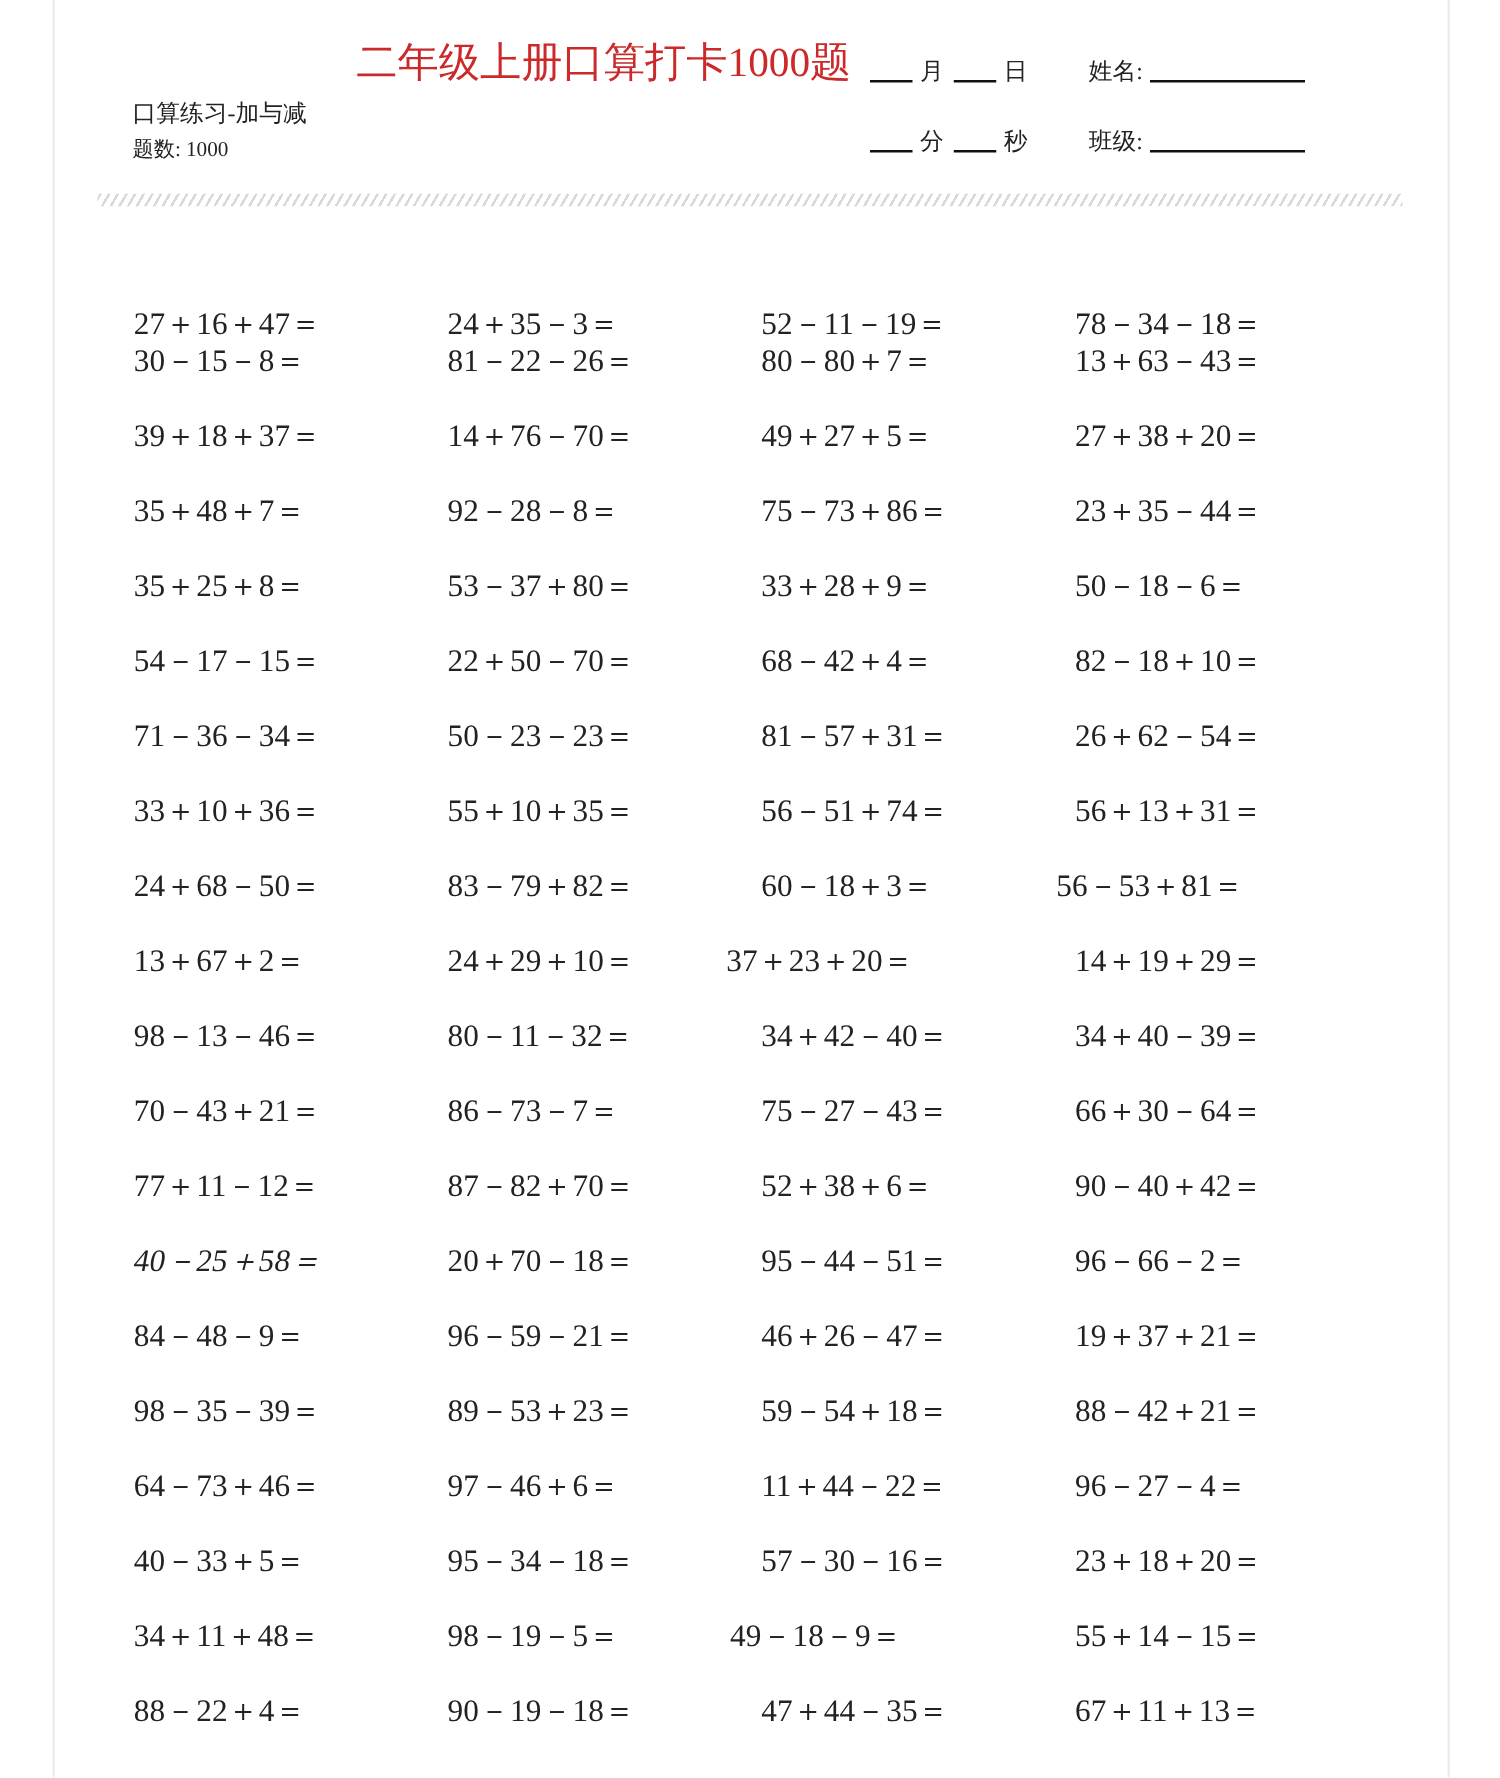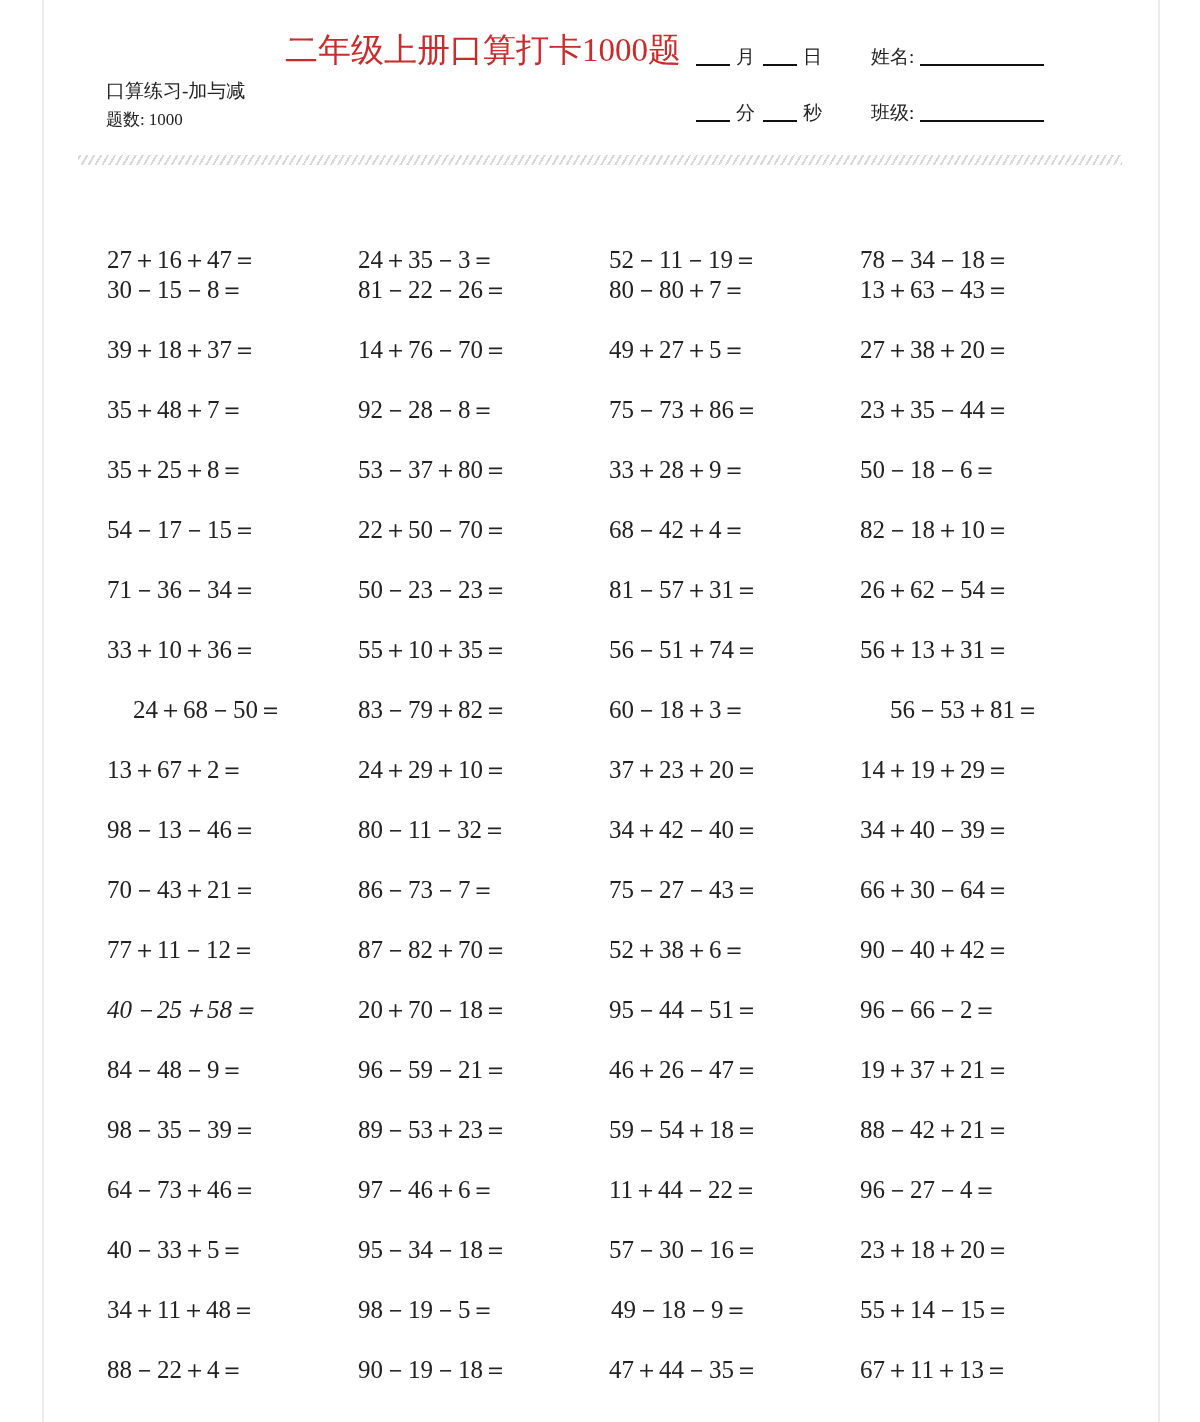--- a/index.html
+++ b/index.html
@@ -102,29 +102,29 @@
       <span class="cell" style="left: 502px;">81－57＋31＝</span>
       <span class="cell" style="left: 753px;">26＋62－54＝</span>
     </div>
     <div class="row" style="top: 420px;">
       <span class="cell" style="left: 0px;">33＋10＋36＝</span>
       <span class="cell" style="left: 251px;">55＋10＋35＝</span>
       <span class="cell" style="left: 502px;">56－51＋74＝</span>
       <span class="cell" style="left: 753px;">56＋13＋31＝</span>
     </div>
     <div class="row" style="top: 480px;">
-      <span class="cell" style="left: 0px; margin-left: 26px;">24＋68－50＝</span>
+      <span class="cell" style="left: 0px;">24＋68－50＝</span>
       <span class="cell" style="left: 251px;">83－79＋82＝</span>
       <span class="cell" style="left: 502px;">60－18＋3＝</span>
-      <span class="cell" style="left: 783px;">56－53＋81＝</span>
+      <span class="cell" style="left: 738px;">56－53＋81＝</span>
     </div>
     <div class="row" style="top: 540px;">
       <span class="cell" style="left: 0px;">13＋67＋2＝</span>
       <span class="cell" style="left: 251px;">24＋29＋10＝</span>
-      <span class="cell" style="left: 502px;">37＋23＋20＝</span>
+      <span class="cell" style="left: 474px;">37＋23＋20＝</span>
       <span class="cell" style="left: 753px;">14＋19＋29＝</span>
     </div>
     <div class="row" style="top: 600px;">
       <span class="cell" style="left: 0px;">98－13－46＝</span>
       <span class="cell" style="left: 251px;">80－11－32＝</span>
       <span class="cell" style="left: 502px;">34＋42－40＝</span>
       <span class="cell" style="left: 753px;">34＋40－39＝</span>
     </div>
     <div class="row" style="top: 660px;">
       <span class="cell" style="left: 0px; text-align: center;">70－43＋21＝</span>
@@ -164,21 +164,21 @@
     </div>
     <div class="row" style="top: 1020px;">
       <span class="cell" style="left: 0px;">40－33＋5＝</span>
       <span class="cell" style="left: 251px;">95－34－18＝</span>
       <span class="cell" style="left: 502px;">57－30－16＝</span>
       <span class="cell" style="left: 753px;">23＋18＋20＝</span>
     </div>
     <div class="row" style="top: 1080px;">
       <span class="cell" style="left: 0px;">34＋11＋48＝</span>
       <span class="cell" style="left: 251px;">98－19－5＝</span>
-      <span class="cell" style="left: 504px;">49－18－9＝</span>
+      <span class="cell" style="left: 477px;">49－18－9＝</span>
       <span class="cell" style="left: 753px;">55＋14－15＝</span>
     </div>
     <div class="row" style="top: 1140px;">
       <span class="cell" style="left: 0px;">88－22＋4＝</span>
       <span class="cell" style="left: 251px;">90－19－18＝</span>
       <span class="cell" style="left: 502px;">47＋44－35＝</span>
       <span class="cell" style="left: 753px;">67＋11＋13＝</span>
     </div>
   </div>
 

